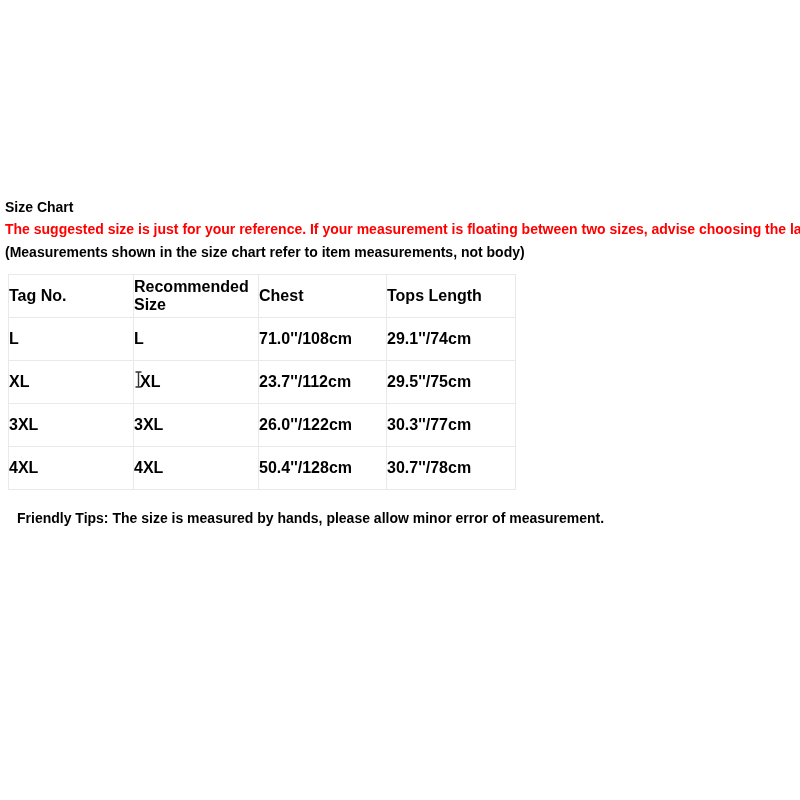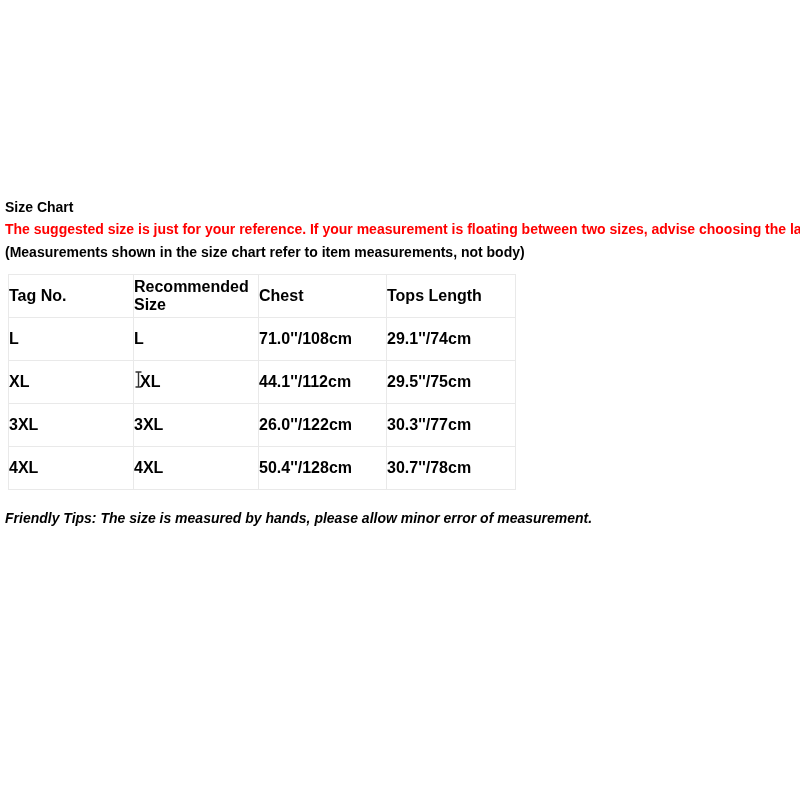--- a/index.html
+++ b/index.html
@@ -56,23 +56,22 @@
   .col-tag { width: 125px; }
   .col-rec { width: 125px; }
   .col-chest { width: 128px; }
   .col-tops { width: 129px; }
   .tips-block {
     margin-top: 16px;
   }
   .tip-line {
     font-size: 14px;
     line-height: 24px;
-    margin: 0;
+    margin: 12px;
     white-space: nowrap;
-    font-style: italic;
   }
   .ibeam {
     display: inline-block;
     vertical-align: middle;
     margin-right: -3px;
     margin-top: -2px;
   }
   .cell-text {
     display: inline-block;
     vertical-align: middle;
@@ -113,21 +112,21 @@
       </tr>
       <tr>
         <td>XL</td>
         <td>
           <span class="ibeam">
             <svg width="9" height="17" viewBox="0 0 9 17" aria-hidden="true">
               <path d="M1.5 1 L7.5 1 M4.5 1 L4.5 16 M1.5 16 L7.5 16" stroke="#333333" stroke-width="1.4" fill="none"></path>
             </svg>
           </span><span class="cell-text">XL</span>
         </td>
-        <td>44.1''/112cm</td>
+        <td>23.7''/112cm</td>
         <td>29.5''/75cm</td>
       </tr>
       <tr>
         <td>3XL</td>
         <td>3XL</td>
         <td>26.0''/122cm</td>
         <td>30.3''/77cm</td>
       </tr>
       <tr>
         <td>4XL</td>

